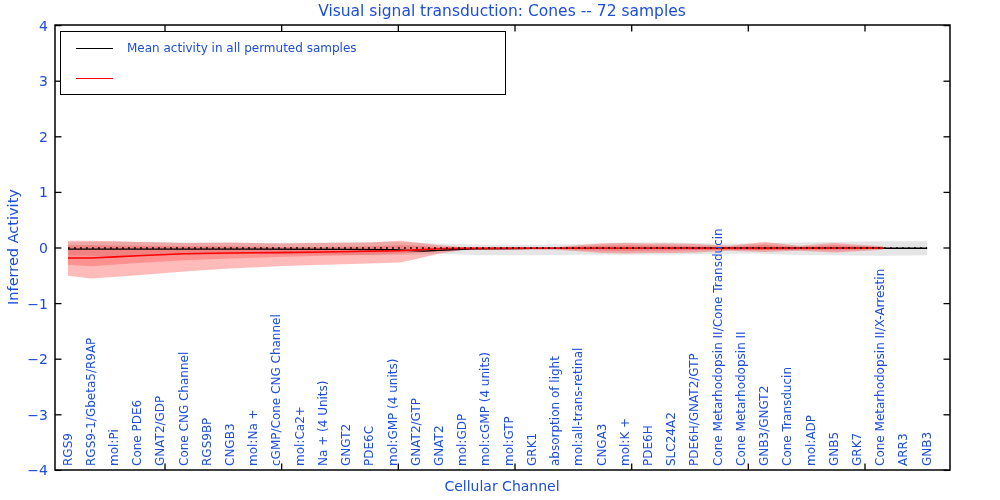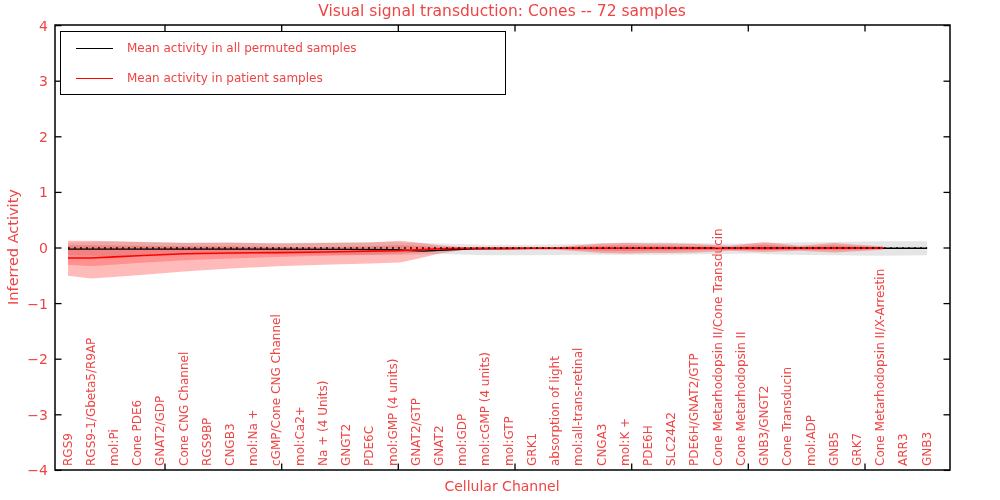--- a/index.html
+++ b/index.html
@@ -1,18 +1,18 @@
 <!DOCTYPE html>
 <html><head>
 <meta charset="utf-8">
 <style>
   html,body{margin:0;padding:0;background:#fff;}
   .figure{
     position:relative; width:1000px; height:500px; background:#ffffff;
-    font-family:"DejaVu Sans", sans-serif; color:#ef4444; overflow:hidden;
+    font-family:"DejaVu Sans", sans-serif; color:#1d4ed8; overflow:hidden;
   }
   .title{
     position:absolute; top:2px; left:502px; transform:translateX(-50%);
     font-size:15.5px; white-space:nowrap;
   }
   .xlabel{
     position:absolute; top:478px; left:502px; transform:translateX(-50%);
     font-size:14px; white-space:nowrap;
   }
   .ylabel{
@@ -141,17 +141,16 @@
       <div class="xtick-label" style="left: 920.64px; top: 466px;">GNB3</div>
     </div>
 
   <div class="legend">
     <div class="legend-row">
       <span class="legend-line" style="border-top-color: rgb(0, 0, 0);"></span>
       <span class="legend-text">Mean activity in all permuted samples</span>
     </div>
     <div class="legend-row">
       <span class="legend-line" style="border-top-color: rgb(255, 0, 0);"></span>
-      <span class="legend-text">Mean activity in patient samples</span>
     </div>
   </div>
 
 </div>
 
 </body></html>

